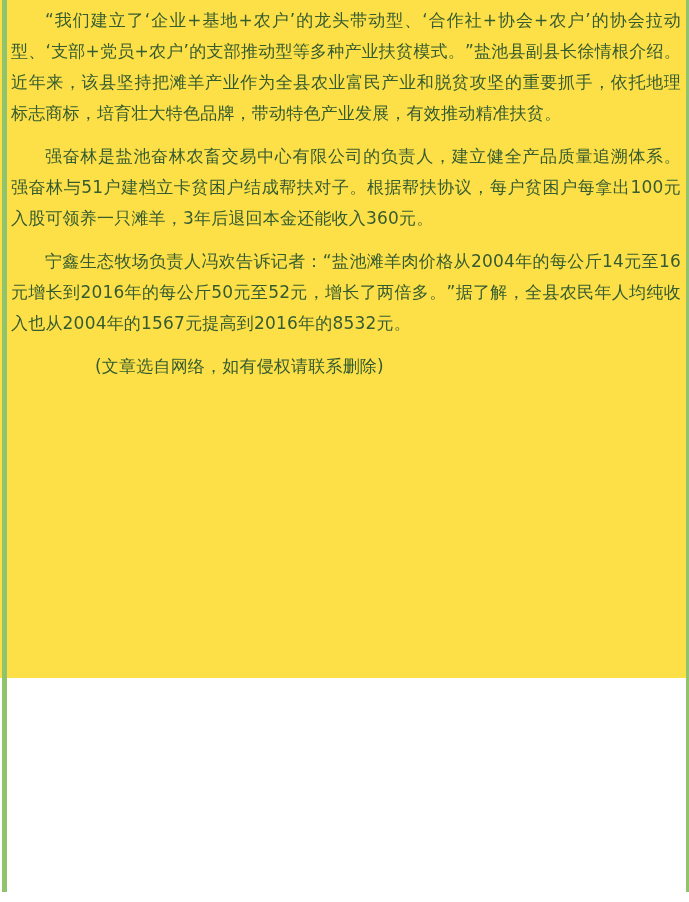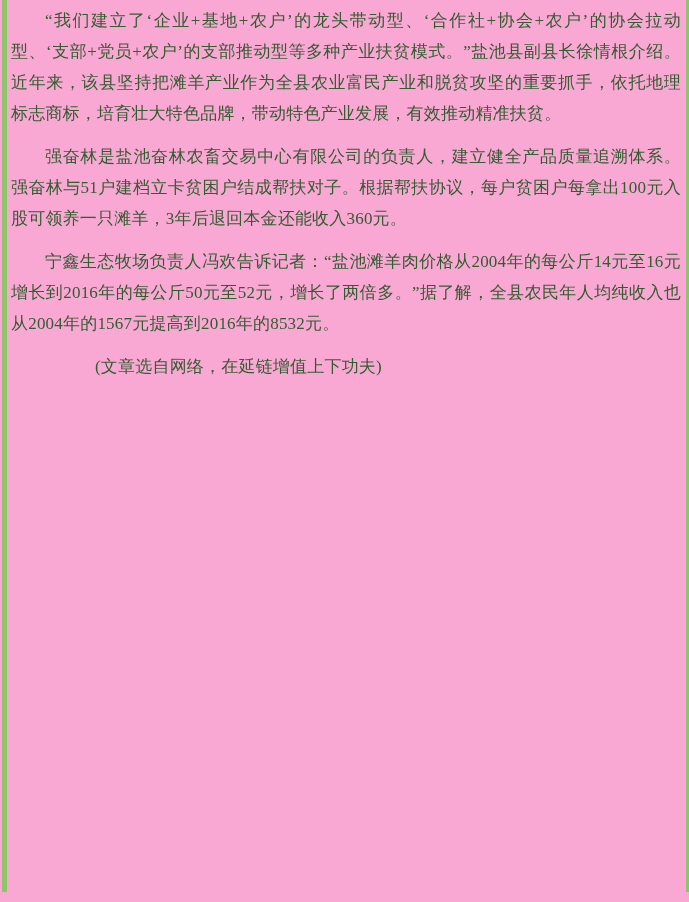--- a/index.html
+++ b/index.html
@@ -10,23 +10,22 @@
   body {
     width: 689px;
     height: 902px;
     overflow: hidden;
     font-family: "DejaVu Sans", "Liberation Sans", sans-serif;
     position: relative;
   }
   .page {
     position: relative;
     width: 689px;
-    height: 902px;
-    background: #f9a8d4;
-    font-family: Liberation Serif, serif;
+    height: 678px;
+    background: #fde047;
   }
   .border-line {
     position: absolute;
     top: 0;
     height: 892px;
     background: #8fc46c;
   }
   .border-line.left {
     left: 2px;
     width: 5px;
@@ -66,15 +65,15 @@
 <body>
 
 <div class="page">
   <div class="border-line left"></div>
   <div class="border-line right"></div>
 
   <div class="content">
     <p>“我们建立了‘企业+基地+农户’的龙头带动型、‘合作社+协会+农户’的协会拉动型、‘支部+党员+农户’的支部推动型等多种产业扶贫模式。”盐池县副县长徐情根介绍。近年来，该县坚持把滩羊产业作为全县农业富民产业和脱贫攻坚的重要抓手，依托地理标志商标，培育壮大特色品牌，带动特色产业发展，有效推动精准扶贫。</p>
     <p>强奋林是盐池奋林农畜交易中心有限公司的负责人，建立健全产品质量追溯体系。强奋林与51户建档立卡贫困户结成帮扶对子。根据帮扶协议，每户贫困户每拿出100元入股可领养一只滩羊，3年后退回本金还能收入360元。</p>
     <p>宁鑫生态牧场负责人冯欢告诉记者：“盐池滩羊肉价格从2004年的每公斤14元至16元增长到2016年的每公斤50元至52元，增长了两倍多。”据了解，全县农民年人均纯收入也从2004年的1567元提高到2016年的8532元。</p>
-    <p class="footer-note">(文章选自网络，在延链增值上下功夫)</p>
+    <p class="footer-note">(文章选自网络，如有侵权请联系删除)</p>
   </div>
 </div>
 
 </body></html>

